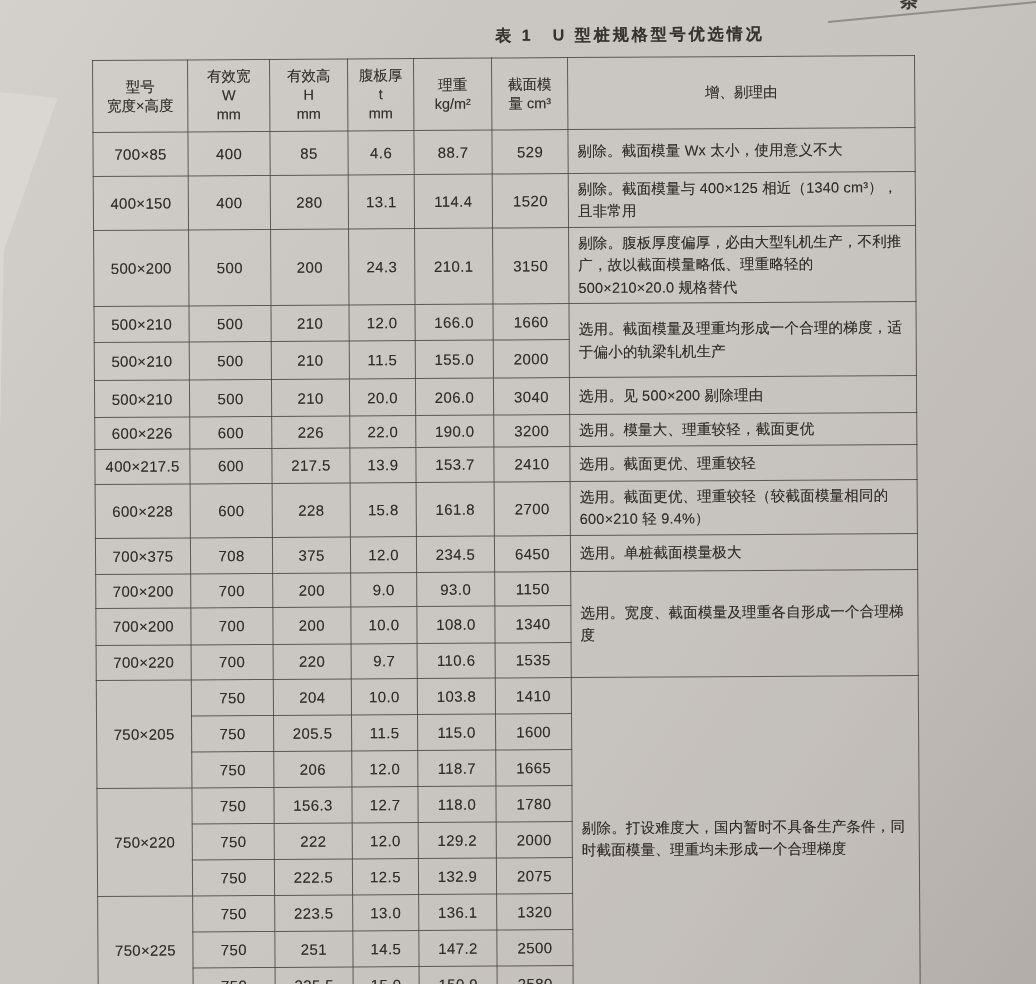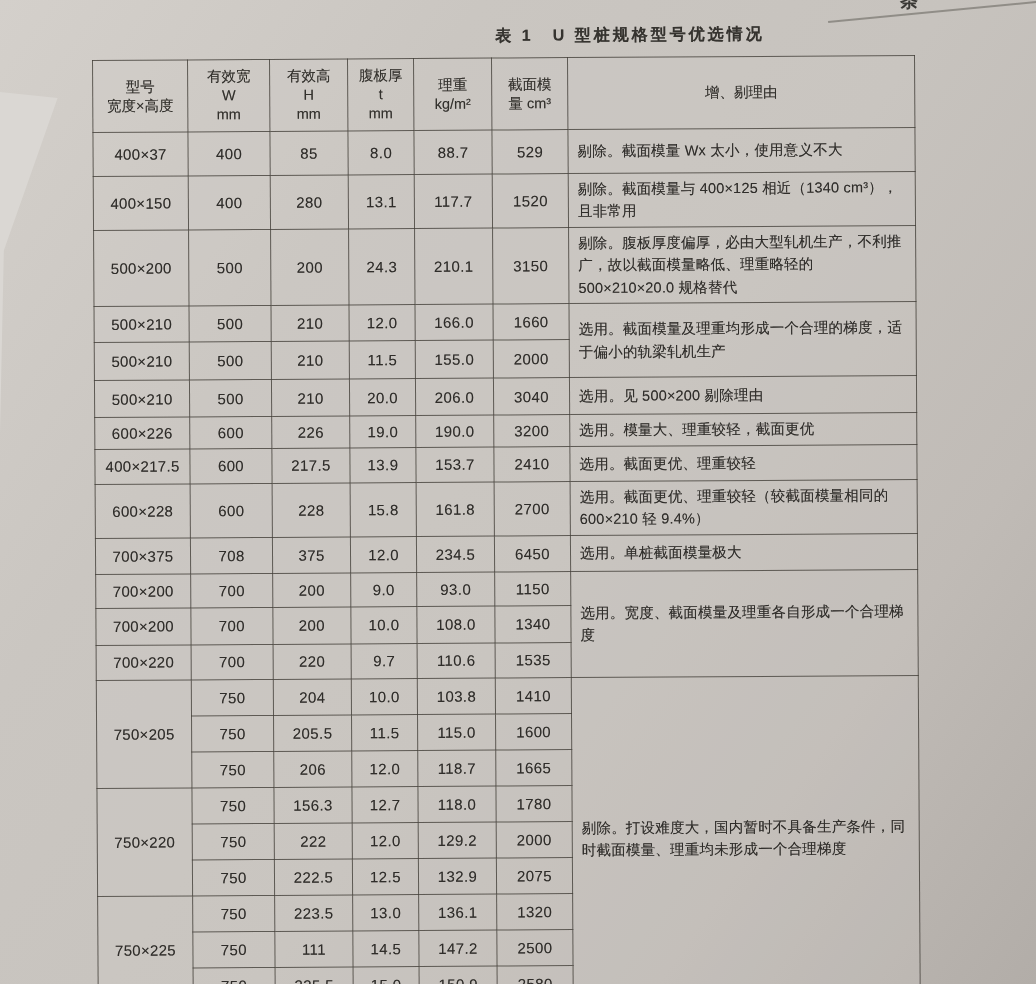--- a/index.html
+++ b/index.html
@@ -92,34 +92,34 @@
 mm</th>
           <th>理重
 kg/m²</th>
           <th>截面模
 量 cm³</th>
           <th>增、剔理由</th>
         </tr>
       </thead>
       <tbody>
         <tr style="height: 44px;">
-          <td class="model">400×37</td>
+          <td class="model">700×85</td>
           <td class="num">400</td>
           <td class="num">85</td>
-          <td class="num">8.0</td>
+          <td class="num">4.6</td>
           <td class="num">88.7</td>
           <td class="num">529</td>
           <td class="reason">剔除。截面模量 Wx 太小，使用意义不大</td>
         </tr>
         <tr style="height: 50px;">
           <td class="model">400×150</td>
           <td class="num">400</td>
           <td class="num">280</td>
           <td class="num">13.1</td>
-          <td class="num">117.7</td>
+          <td class="num">114.4</td>
           <td class="num">1520</td>
           <td class="reason">剔除。截面模量与 400×125 相近（1340 cm³），且非常用</td>
         </tr>
         <tr style="height: 58px;">
           <td class="model">500×200</td>
           <td class="num">500</td>
           <td class="num">200</td>
           <td class="num">24.3</td>
           <td class="num">210.1</td>
           <td class="num">3150</td>
@@ -148,21 +148,21 @@
           <td class="num">210</td>
           <td class="num">20.0</td>
           <td class="num">206.0</td>
           <td class="num">3040</td>
           <td class="reason">选用。见 500×200 剔除理由</td>
         </tr>
         <tr style="height: 31px;">
           <td class="model">600×226</td>
           <td class="num">600</td>
           <td class="num">226</td>
-          <td class="num">19.0</td>
+          <td class="num">22.0</td>
           <td class="num">190.0</td>
           <td class="num">3200</td>
           <td class="reason">选用。模量大、理重较轻，截面更优</td>
         </tr>
         <tr style="height: 35px;">
           <td class="model">400×217.5</td>
           <td class="num">600</td>
           <td class="num">217.5</td>
           <td class="num">13.9</td>
           <td class="num">153.7</td>
@@ -260,21 +260,21 @@
         <tr style="height: 36px;">
           <td class="model" rowspan="3">750×225</td>
           <td class="num">750</td>
           <td class="num">223.5</td>
           <td class="num">13.0</td>
           <td class="num">136.1</td>
           <td class="num">1320</td>
         </tr>
         <tr style="height: 36px;">
           <td class="num">750</td>
-          <td class="num">111</td>
+          <td class="num">251</td>
           <td class="num">14.5</td>
           <td class="num">147.2</td>
           <td class="num">2500</td>
         </tr>
         <tr style="height: 36px;">
           <td class="num">750</td>
           <td class="num">225.5</td>
           <td class="num">15.0</td>
           <td class="num">150.9</td>
           <td class="num">2580</td>

